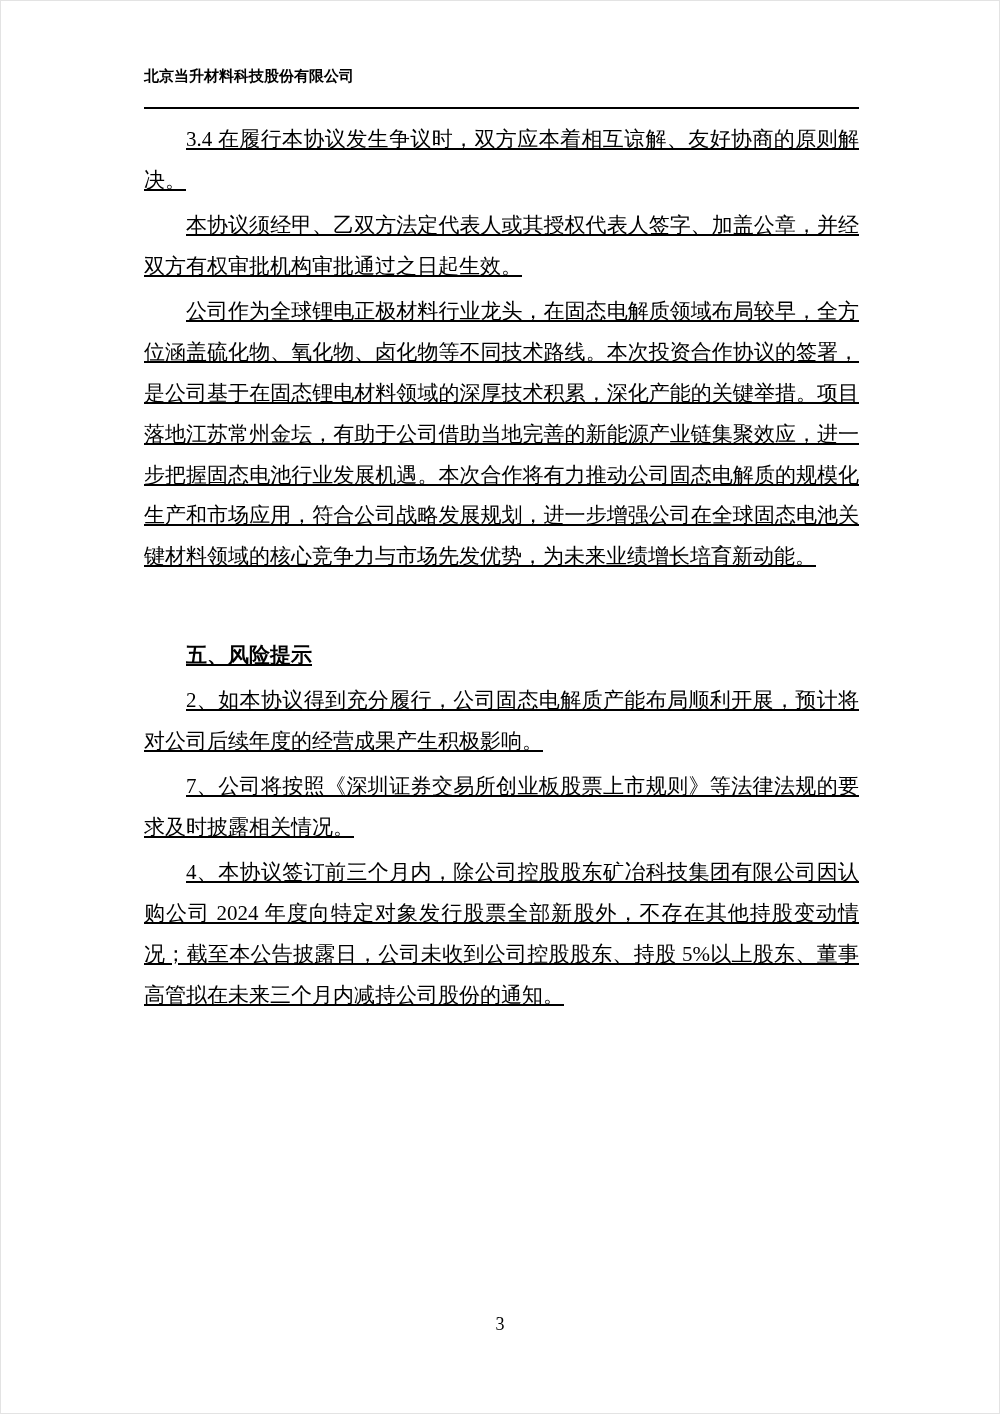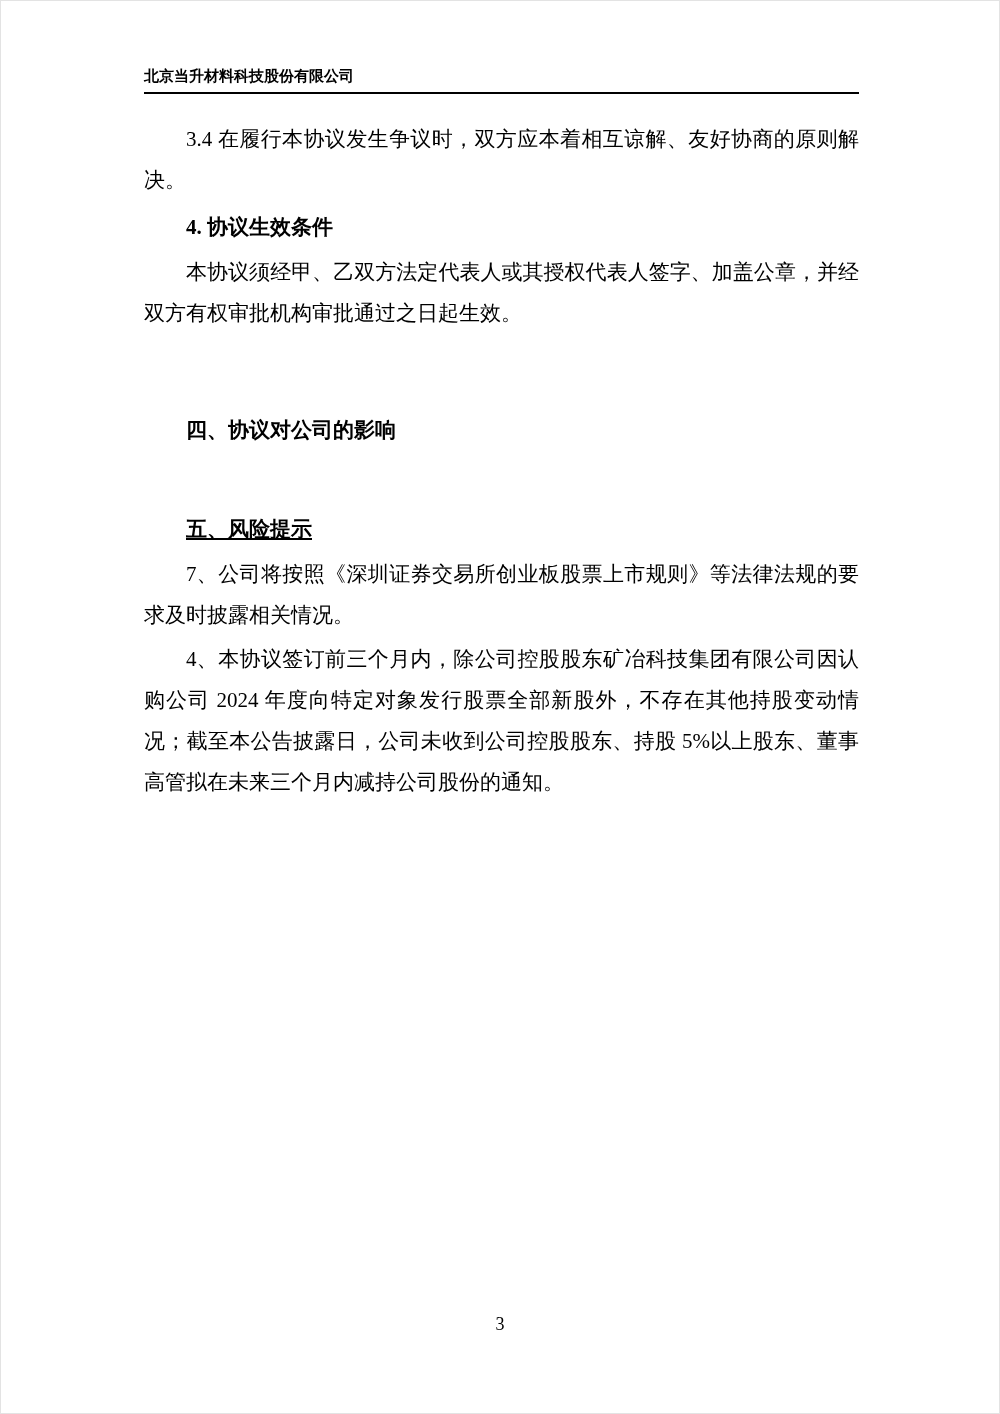--- a/index.html
+++ b/index.html
@@ -21,37 +21,38 @@
   }
   .header {
     position: absolute;
     top: 66px;
     left: 143px;
     right: 140px;
     display: flex;
     align-items: flex-end;
     font-size: 15px;
     font-weight: bold;
-    padding-bottom: 6px;
+    padding-bottom: 21px;
     border-bottom: 2px solid #000000;
   }
   .header .hdr-left { white-space: nowrap; }
   .header .hdr-right { white-space: nowrap; }
   .content {
     position: absolute;
     top: 118px;
     left: 143px;
     right: 140px;
     font-size: 21px;
     line-height: 1.95;
     text-align: justify;
   }
   .para {
     margin: 0 0 4px 0;
     text-indent: 2em;
+    text-decoration: underline;
   }
   .heading {
     font-weight: bold;
     text-indent: 2em;
     margin: 6px 0 4px 0;
   }
   .heading.big-gap-1 { margin-top: 76px; }
   .heading.big-gap-2 { margin-top: 58px; text-decoration: underline; }
   .para.after-risk { margin-bottom: 4px; }
   .footer {
@@ -69,31 +70,31 @@
 <div class="page">
 
   <div class="header">
     <span class="hdr-left">北京当升材料科技股份有限公司</span>
   </div>
 
   <div class="content">
 
     <p class="para">3.4 在履行本协议发生争议时，双方应本着相互谅解、友好协商的原则解决。</p>
 
-    <p class="heading">4. 协议生效条件</p>
 
     <p class="para">本协议须经甲、乙双方法定代表人或其授权代表人签字、加盖公章，并经双方有权审批机构审批通过之日起生效。</p>
 
-    <p class="heading big-gap-1">四、协议对公司的影响</p>
 
+    <p class="para">公司作为全球锂电正极材料行业龙头，在固态电解质领域布局较早，全方位涵盖硫化物、氧化物、卤化物等不同技术路线。本次投资合作协议的签署，是公司基于在固态锂电材料领域的深厚技术积累，深化产能的关键举措。项目落地江苏常州金坛，有助于公司借助当地完善的新能源产业链集聚效应，进一步把握固态电池行业发展机遇。本次合作将有力推动公司固态电解质的规模化生产和市场应用，符合公司战略发展规划，进一步增强公司在全球固态电池关键材料领域的核心竞争力与市场先发优势，为未来业绩增长培育新动能。</p>
 
 
     <p class="heading big-gap-2">五、风险提示</p>
 
 
+    <p class="para">2、如本协议得到充分履行，公司固态电解质产能布局顺利开展，预计将对公司后续年度的经营成果产生积极影响。</p>
 
     <p class="para">7、公司将按照《深圳证券交易所创业板股票上市规则》等法律法规的要求及时披露相关情况。</p>
 
     <p class="para">4、本协议签订前三个月内，除公司控股股东矿冶科技集团有限公司因认购公司 2024 年度向特定对象发行股票全部新股外，不存在其他持股变动情况；截至本公告披露日，公司未收到公司控股股东、持股 5%以上股东、董事高管拟在未来三个月内减持公司股份的通知。</p>
 
   </div>
 
   <div class="footer">3</div>
 
 </div>

